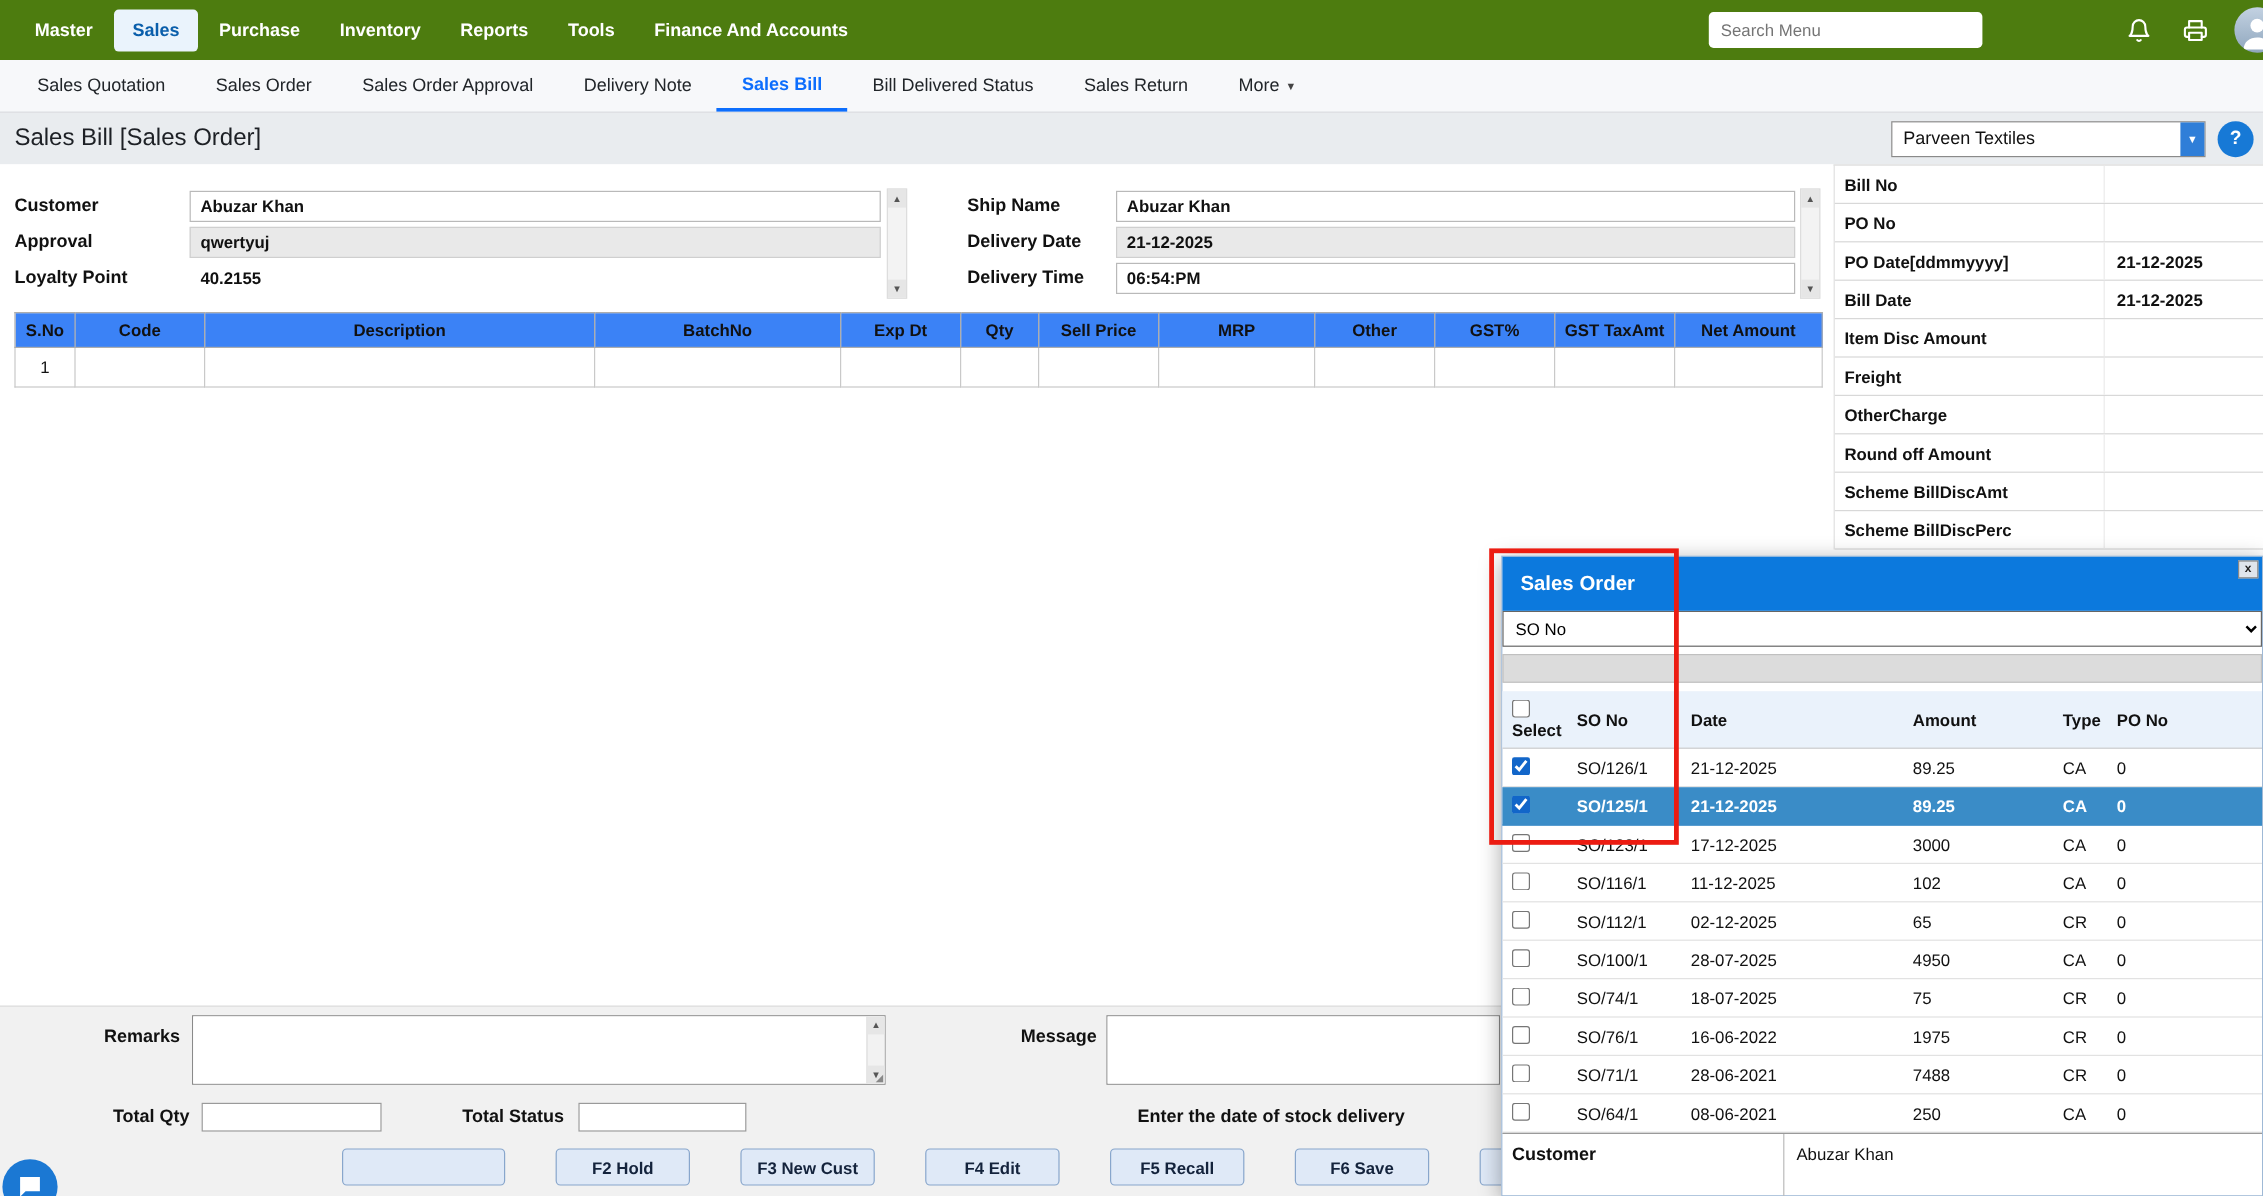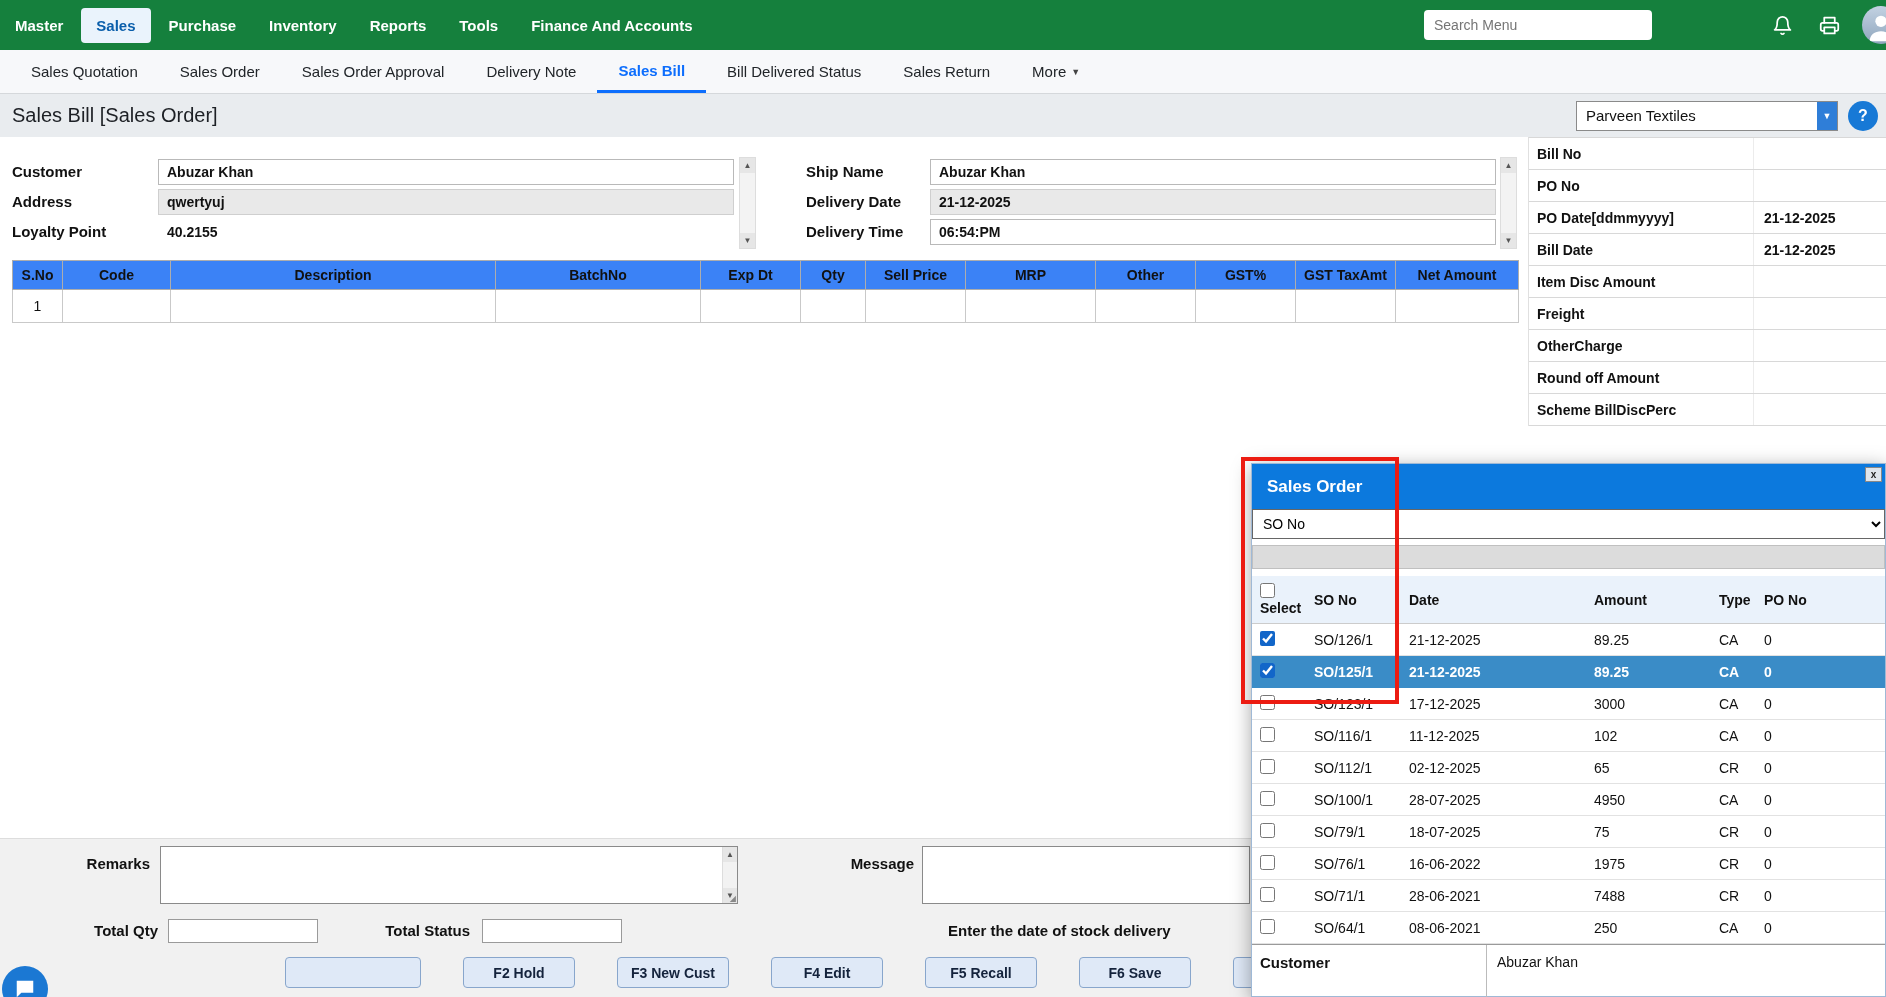--- a/index.html
+++ b/index.html
@@ -1,22 +1,22 @@
 <!DOCTYPE html>
 <html><head>
 <meta charset="utf-8">
 <style>
   * { box-sizing: border-box; margin: 0; padding: 0; }
   html,body { width:1886px; height:997px; }
   body { font-family:"Liberation Sans", sans-serif; background:#fff; }
   .app { position:relative; width:1886px; height:997px; overflow:hidden; background:#fff; }
 
   
-  .topnav { position:absolute; top:0; left:0; width:1886px; height:50px; background:#15803d;
-            display:flex; align-items:center; }
+  .topnav { position:absolute; top:0; left:0; width:1886px; height:50px; background:#4d7c0f;
+            display:flex; align-items:center; padding-left:14px; }
   .navitem { color:#fff; font-weight:700; font-size:15px; padding:9px 15px; margin-right:3px;
              border-radius:4px; cursor:pointer; white-space:nowrap; }
   .navitem.active { background:#eaf3fc; color:#0a5eab; }
   .searchbox { margin-left:auto; width:228px; height:30px; border:none; border-radius:4px;
                padding:0 10px; font-size:14px; font-family:inherit; }
   .navicon { display:flex; align-items:center; justify-content:center; cursor:pointer; }
   .navicon.bell { margin-left:120px; }
   .navicon.printer { margin-left:26px; }
   .avatar { margin-left:22px; margin-right:-14px; width:38px; height:38px; border-radius:50%;
             background:linear-gradient(180deg,#c3d2e2,#8fa6bd); display:flex; align-items:flex-end;
@@ -190,21 +190,21 @@
     <div class="combo">
       <span class="combo-text">Parveen Textiles</span>
       <span class="combo-btn">▼</span>
     </div>
     <div class="helpbtn">?</div>
   </div>
 
   <section class="formarea">
     <span class="flabel" style="left:12px; top:22px;">Customer</span>
     <input class="finput" style="left: 158px; top: 22px; width: 576px;" value="Abuzar Khan">
-    <span class="flabel" style="left:12px; top:52px;">Address</span>
+    <span class="flabel" style="left:12px; top:52px;">Approval</span>
     <input class="finput gray" style="left: 158px; top: 52px; width: 576px;" value="qwertyuj">
     <span class="flabel" style="left:12px; top:82px;">Loyalty Point</span>
     <input class="finput plain" style="left: 158px; top: 82px; width: 300px;" value="40.2155">
 
     <div class="scrollstrip" style="left:739px; top:20px; height:92px;">
       <span class="sarrow">▲</span>
       <span class="sarrow">▼</span>
     </div>
 
     <span class="flabel" style="left:806px; top:22px;">Ship Name</span>
@@ -296,20 +296,24 @@
     </div>
     <div class="sprow">
       <span class="sp-label">OtherCharge</span>
       <span class="sp-value"></span>
     </div>
     <div class="sprow">
       <span class="sp-label">Round off Amount</span>
       <span class="sp-value"></span>
     </div>
     <div class="sprow">
+      <span class="sp-label">Scheme BillDiscAmt</span>
+      <span class="sp-value"></span>
+    </div>
+    <div class="sprow">
       <span class="sp-label">Scheme BillDiscPerc</span>
       <span class="sp-value"></span>
     </div>
   </aside>
 
   <section class="bottombar">
     <span class="blabel" style="left:60px; top:16px; width:90px;">Remarks</span>
     <div class="tawrap" style="left:160px; top:7px; width:578px; height:58px;">
       <textarea style=""></textarea>
       <div class="ta-strip">
@@ -414,21 +418,21 @@
     <div class="pgrid prow">
       <span><input type="checkbox" style=""></span>
       <span>SO/100/1</span>
       <span>28-07-2025</span>
       <span>4950</span>
       <span>CA</span>
       <span>0</span>
     </div>
     <div class="pgrid prow">
       <span><input type="checkbox" style=""></span>
-      <span>SO/79/1</span>
+      <span>SO/74/1</span>
       <span>18-07-2025</span>
       <span>75</span>
       <span>CR</span>
       <span>0</span>
     </div>
     <div class="pgrid prow">
       <span><input type="checkbox" style=""></span>
       <span>SO/76/1</span>
       <span>16-06-2022</span>
       <span>1975</span>

